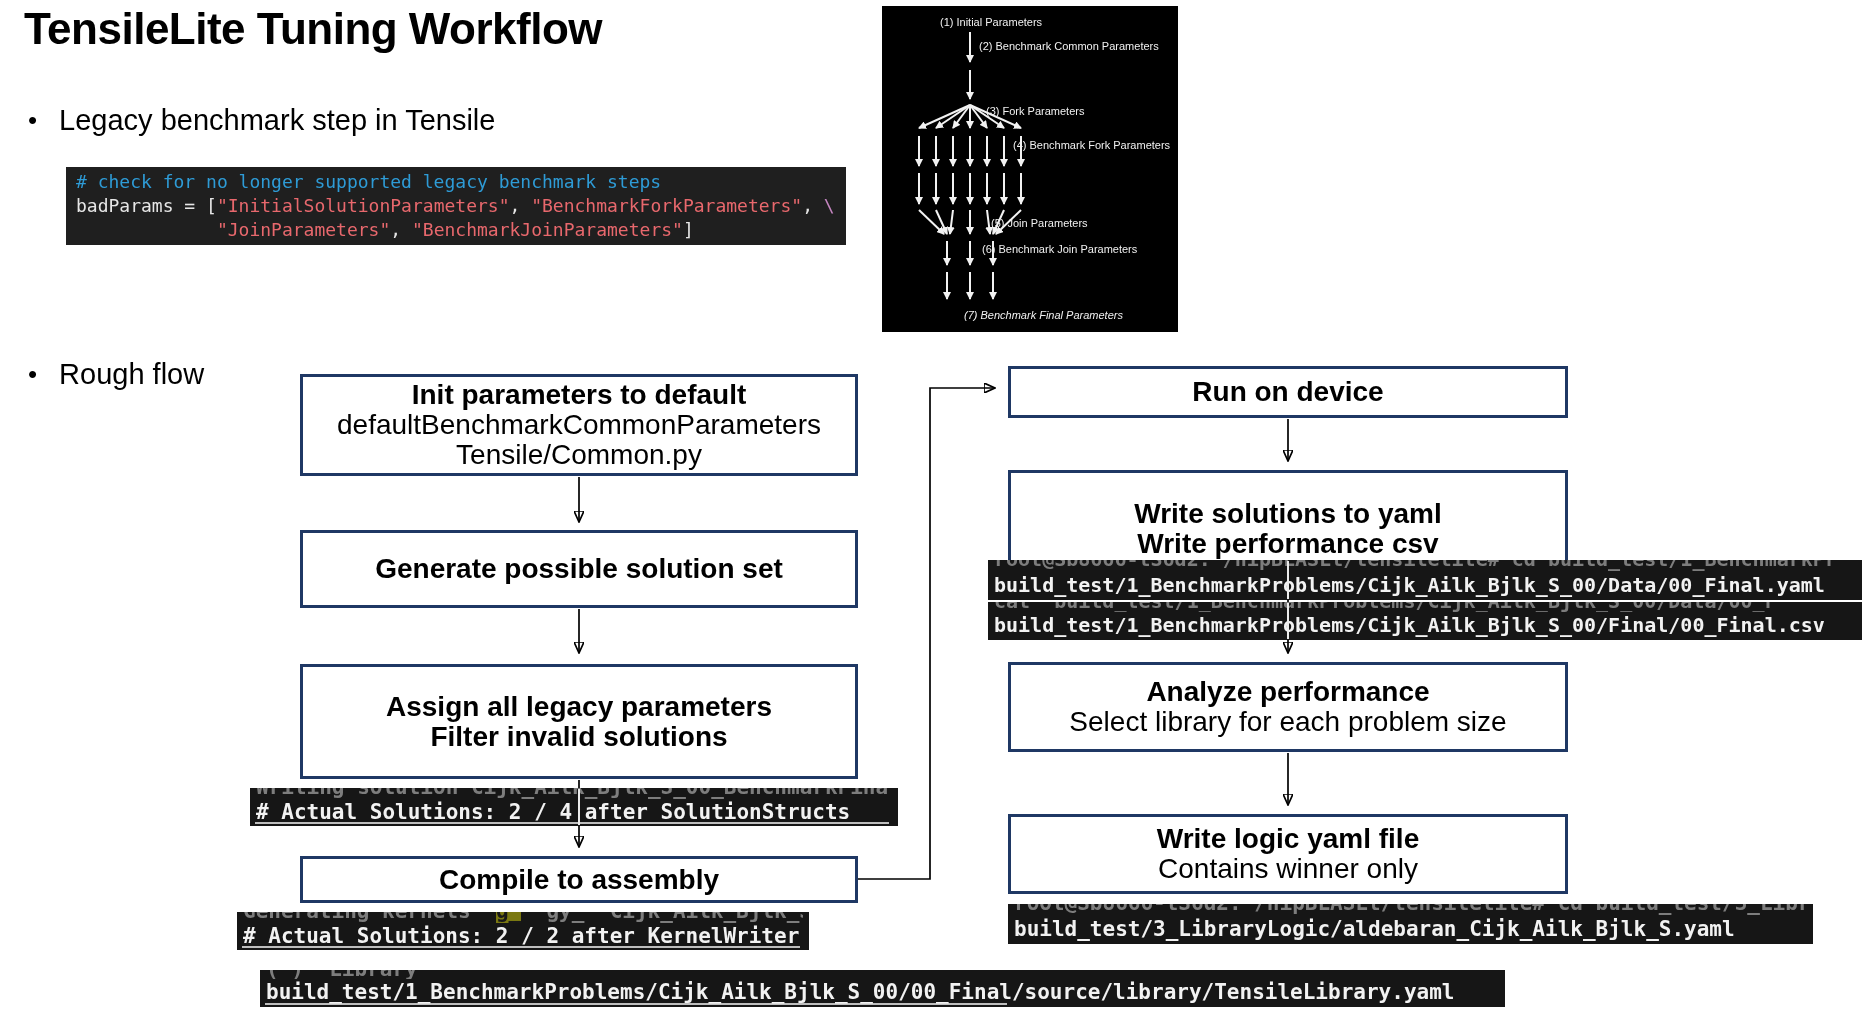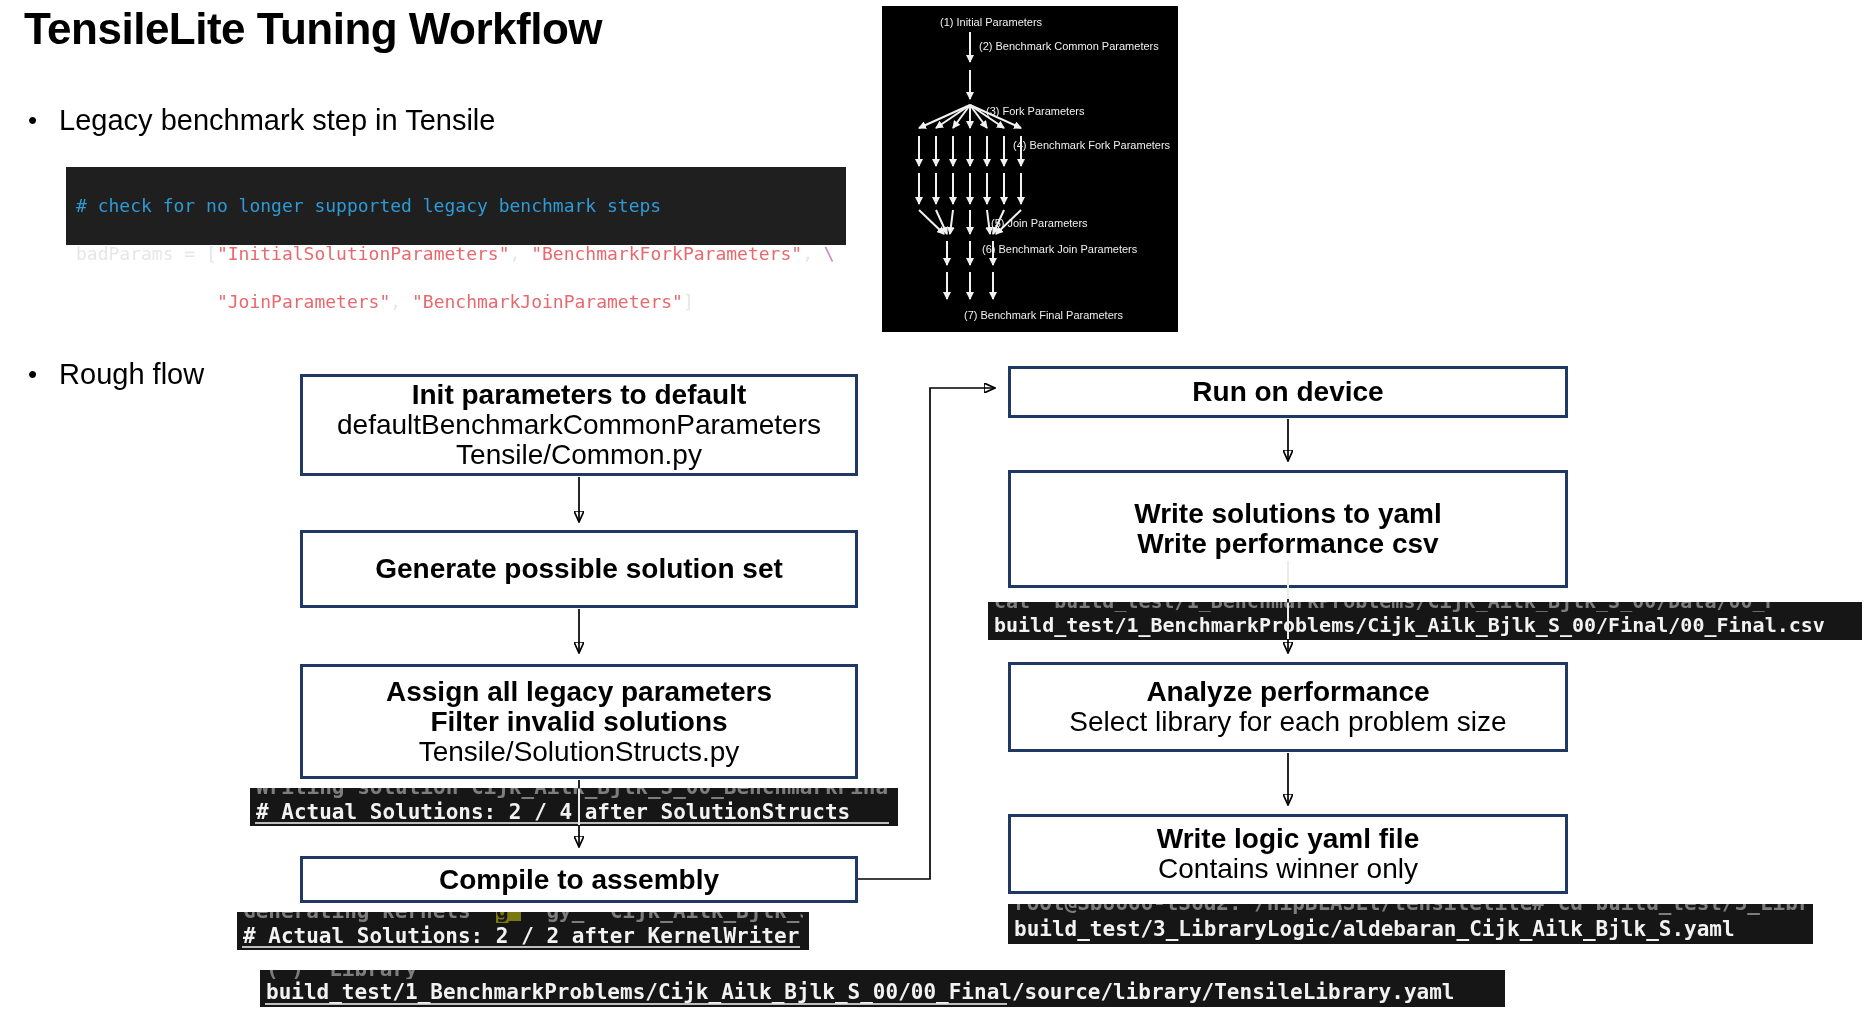--- a/index.html
+++ b/index.html
@@ -15,21 +15,21 @@
   .bullet{display:flex;align-items:flex-start;font-size:29px;}
   .bullet .glyph{font-size:26px;margin-right:22px;line-height:36px;}
   .bullet .btext{line-height:36px;}
   #bullet1{left:28px;top:102px;}
   #bullet2{left:28px;top:356px;}
 
   
   #codeblock{left:66px;top:167px;width:780px;height:78px;background:var(--code-bg);
     font-family:"DejaVu Sans Mono",monospace;font-size:18px;line-height:24px;
     padding:3px 0 0 10px;box-sizing:border-box;}
-  #codeblock div{white-space:pre;margin-top:24px;}
+  #codeblock div{white-space:pre;}
   .cm{color:var(--code-comment);} .st{color:var(--code-string);}
   .pl{color:var(--code-plain);} .esc{color:var(--code-escape);}
 
   
   #diagram{left:882px;top:6px;width:296px;height:326px;background:var(--diagram-bg);}
   #diagram-svg{position:absolute;left:0;top:0;width:296px;height:326px;}
   #diagram-svg line{stroke:#f2f2f2;stroke-width:2;}
   .dlabel{position:absolute;color:#f0f0f0;font-size:11px;white-space:nowrap;
     font-family:"Liberation Sans",sans-serif;}
 
@@ -137,37 +137,36 @@
         <line x1="88" y1="266" x2="88" y2="293" marker-end="url(#wArrow)"></line>
         <line x1="111" y1="235" x2="111" y2="259" marker-end="url(#wArrow)"></line>
         <line x1="111" y1="266" x2="111" y2="293" marker-end="url(#wArrow)"></line>
       </svg>
     <div class="dlabel" style="left:58px;top:10px;">(1) Initial Parameters</div>
     <div class="dlabel" style="left:97px;top:34px;">(2) Benchmark Common Parameters</div>
     <div class="dlabel" style="left:104px;top:99px;">(3) Fork Parameters</div>
     <div class="dlabel" style="left:131px;top:133px;">(4) Benchmark Fork Parameters</div>
     <div class="dlabel" style="left:109px;top:211px;">(5) Join Parameters</div>
     <div class="dlabel" style="left:100px;top:237px;">(6) Benchmark Join Parameters</div>
-    <div class="dlabel" style="left:82px;top:303px;">(7) Benchmark Final Parameters</div>
+    <div class="dlabel" style="left:82px;top:303px;font-style:italic;">(7) Benchmark Final Parameters</div>
   </div>
 
   <div class="box" style="left:300px;top:374px;width:558px;height:102px;">
     <div class="b">Init parameters to default</div>
     <div>defaultBenchmarkCommonParameters</div>
     <div>Tensile/Common.py</div>
   </div>
 
   <div class="box" style="left:300px;top:530px;width:558px;height:78px;">
     <div class="b">Generate possible solution set</div>
   </div>
 
   <div class="box" style="left:300px;top:664px;width:558px;height:115px;">
     <div class="b">Assign all legacy parameters</div>
     <div class="b">Filter invalid solutions</div>
-    <div>Tensile/SolutionStructs.py</div>
   </div>
 
   <div class="box" style="left:300px;top:856px;width:558px;height:47px;">
     <div class="b">Compile to assembly</div>
   </div>
 
   <div class="snippet" style="left:250px;top:788px;width:648px;height:38px;">
     <div class="clip">
         <span class="inner">Writing solution Cijk_Ailk_Bjlk_S_00_BenchmarkFinal_00</span>
       </div>
@@ -203,20 +202,26 @@
   <div class="box" style="left:1008px;top:662px;width:560px;height:90px;">
     <div class="b">Analyze performance</div>
     <div>Select library for each problem size</div>
   </div>
 
   <div class="box" style="left:1008px;top:814px;width:560px;height:80px;">
     <div class="b">Write logic yaml file</div>
     <div>Contains winner only</div>
   </div>
 
+  <div class="snippet sm" style="left:988px;top:560px;width:874px;height:40px;">
+    <div class="clip" style="height:12px;">
+        <span class="inner">root@Sb8666-tS6d2: /hipBLASLt/tensilelite# cd build_test/1_BenchmarkPr</span>
+      </div>
+    <div class="snip-text">build_test/1_BenchmarkProblems/Cijk_Ailk_Bjlk_S_00/Data/00_Final.yaml</div>
+  </div>
 
   <div class="snippet sm" style="left:988px;top:602px;width:874px;height:38px;">
     <div class="clip" style="height:10px;">
         <span class="inner">cat  build_test/1_BenchmarkProblems/Cijk_Ailk_Bjlk_S_00/Data/00_F</span>
       </div>
     <div class="snip-text">build_test/1_BenchmarkProblems/Cijk_Ailk_Bjlk_S_00/Final/00_Final.csv</div>
   </div>
 
   <div class="snippet" style="left:1008px;top:904px;width:805px;height:40px;">
     <div class="clip" style="height:12px;">

